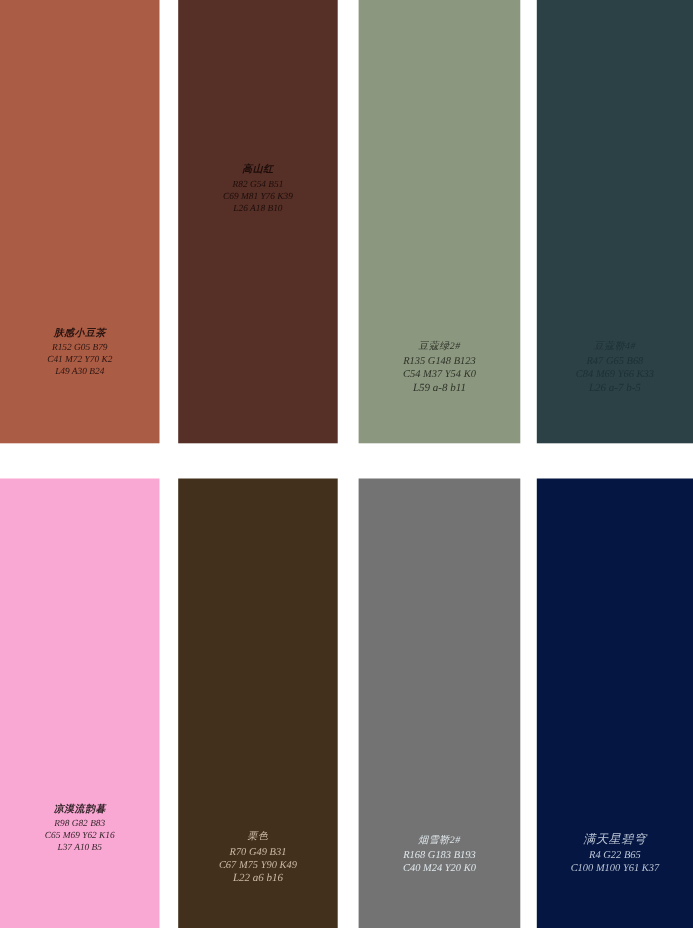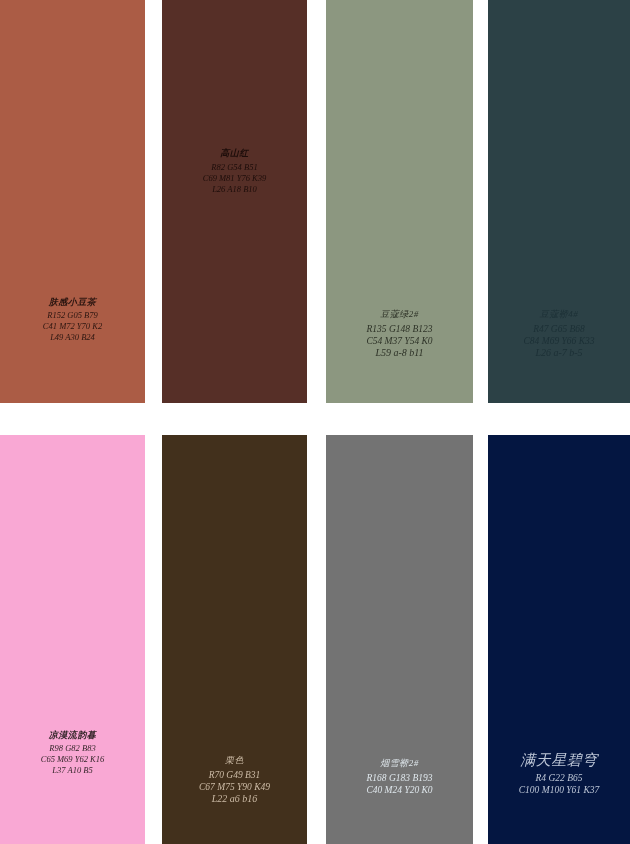--- a/index.html
+++ b/index.html
@@ -68,21 +68,21 @@
   .sw-mauve .swatch-info  { padding-bottom: 68px; font-size: 8.5px; }
   .sw-mauve .swatch-name  { font-size: 9px; }
 
   .sw-chest .swatch-info  { padding-bottom: 38px; font-size: 9.5px; }
   .sw-chest .swatch-name  { font-size: 9px; font-weight: normal; margin-top: 14px; }
 
   .sw-smoke .swatch-info  { padding-bottom: 48px; font-size: 9.5px; }
   .sw-smoke .swatch-name  { font-size: 9px; font-weight: normal; }
 
   .sw-navy .swatch-info   { padding-bottom: 48px; font-size: 9.5px; }
-  .sw-navy .swatch-name   { font-size: 15px; font-weight: normal; }
+  .sw-navy .swatch-name   { font-size: 11px; font-weight: normal; }
 
   .lab-line { font-size: 10px; }
   .sw-skin .lab-line, .sw-mtred .lab-line,
   .sw-mauve .lab-line { font-size: 8.5px; }
 </style>
 </head>
 <body>
 
 <div class="palette-board">
 

